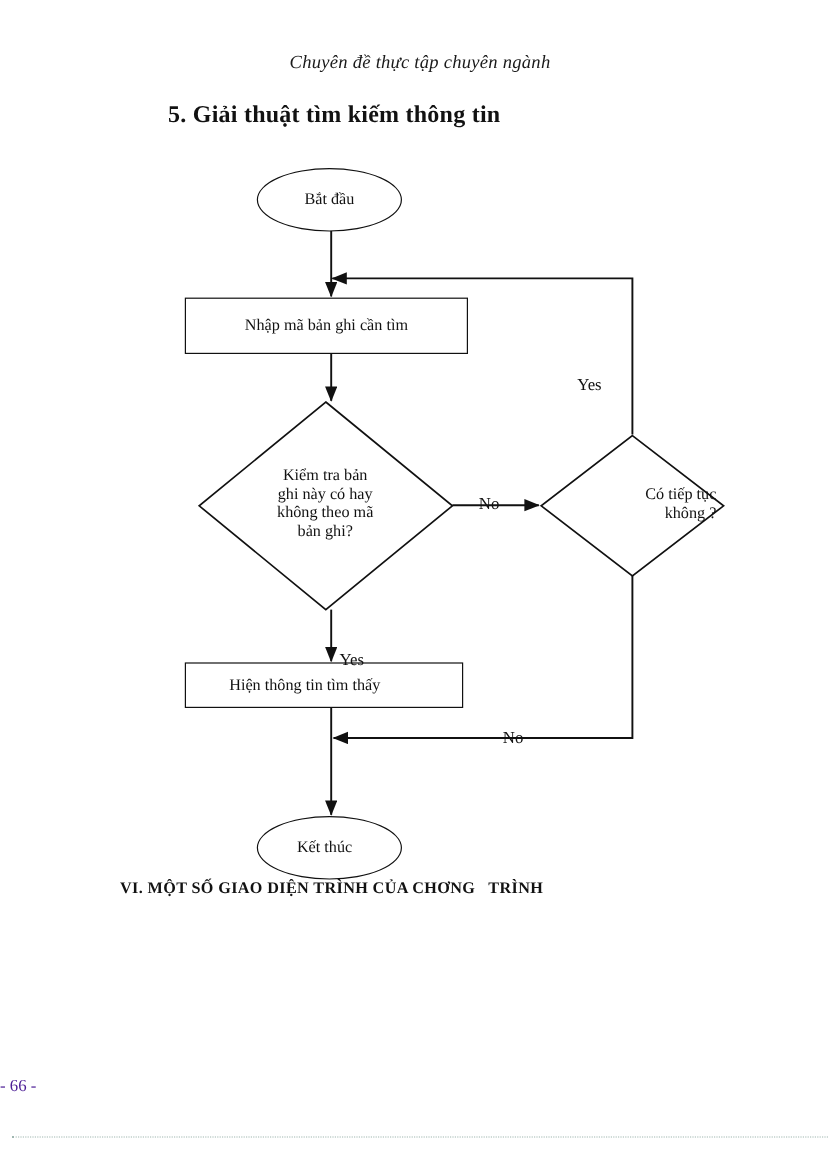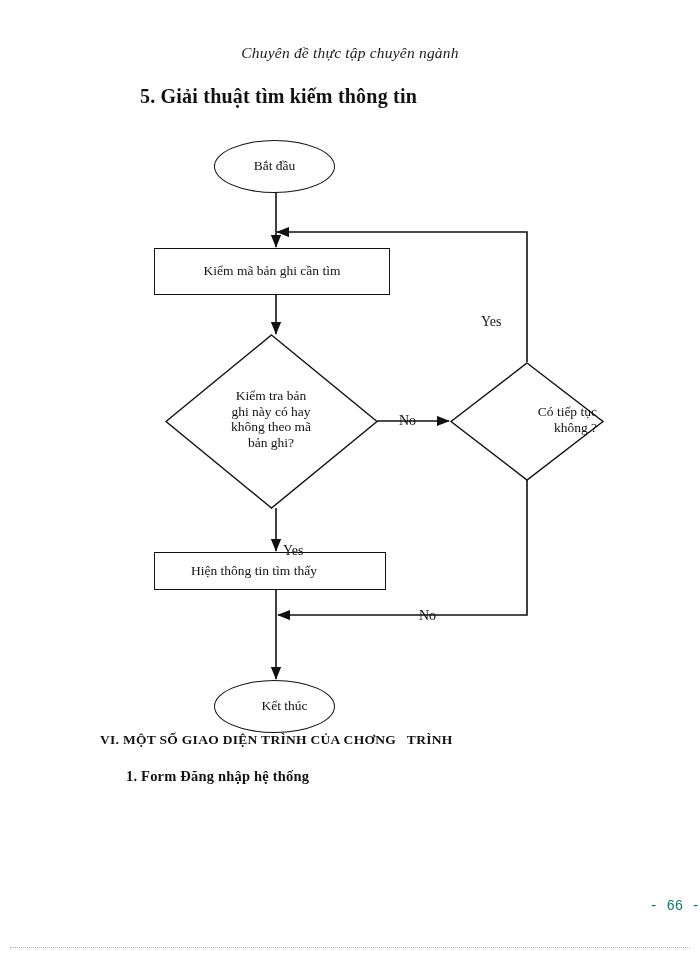--- a/index.html
+++ b/index.html
@@ -57,24 +57,24 @@
     font-weight: bold;
     font-size: 14.5px;
     letter-spacing: 0.2px;
     color: #121212;
   }
   .page-number {
     position: absolute;
     left: 0;
     top: 898px;
     width: 700px;
-    text-align: right;
-    font-family: Liberation Mono, monospace;
+    text-align: left;
+    font-family: Liberation Serif, serif;
     font-size: 14px;
-    color: #0f766e;
+    color: #4c1d95;
   }
   .footer-rule {
     position: absolute;
     left: 10px;
     top: 947px;
     width: 680px;
     height: 0;
     border-top: 1px dotted #9fb6b0;
   }
 
@@ -156,21 +156,21 @@
 
       <polyline points="527,480 527,615 278,615" fill="none" stroke="#111111" stroke-width="1.6" marker-end="url(#arrow)"></polyline>
 
       <line x1="276" y1="590" x2="276" y2="679" stroke="#111111" stroke-width="1.6" marker-end="url(#arrow)"></line>
     </svg>
 
     <div class="oval" style="left:214px; top:140px; width:121px; height:53px;"></div>
     <div class="fc-text" style="left:214px; top:158px; width:121px;">Bắt đầu</div>
 
     <div class="rect" style="left:154px; top:248px; width:236px; height:47px;"></div>
-    <div class="fc-text" style="left:154px; top:263px; width:236px;">Kiểm mã bản ghi cần tìm</div>
+    <div class="fc-text" style="left:154px; top:263px; width:236px;">Nhập mã bản ghi cần tìm</div>
 
     <div class="diamond-wrap" style="left:165px; top:334px;">
       <svg width="213" height="175" viewBox="0 0 213 175">
         <polygon points="106.5,1 212,87.5 106.5,174 1,87.5" fill="#ffffff" stroke="#111111" stroke-width="1.4"></polygon>
       </svg>
     </div>
     <div class="fc-text" style="left:176px; top:388px; width:190px;">Kiểm tra bản
 ghi này có hay
 không  theo mã
 bản ghi?</div>
@@ -180,29 +180,28 @@
         <polygon points="77,1 153,59.5 77,118 1,59.5" fill="#ffffff" stroke="#111111" stroke-width="1.4"></polygon>
       </svg>
     </div>
     <div class="fc-text" style="left:457px; top:404px; width:140px;text-align:right;">Có tiếp tục
 không ?</div>
 
     <div class="rect" style="left:154px; top:552px; width:232px; height:38px;"></div>
     <div class="fc-text" style="left:138px; top:563px; width:232px;">Hiện thông tin tìm thấy</div>
 
     <div class="oval" style="left:214px; top:680px; width:121px; height:53px;"></div>
-    <div class="fc-text" style="left:224px; top:698px; width:121px;">Kết thúc</div>
+    <div class="fc-text" style="left:210px; top:698px; width:121px;">Kết thúc</div>
 
     <div class="edge-label" style="left:399px; top:393px;">No</div>
     <div class="edge-label" style="left:481px; top:294px;">Yes</div>
     <div class="edge-label" style="left:283px; top:523px;">Yes</div>
     <div class="edge-label" style="left:419px; top:588px;">No</div>
   </div>
 
   <div class="chapter-heading">VI. MỘT SỐ GIAO DIỆN TRÌNH CỦA CHƠNG   TRÌNH</div>
 
-  <div class="sub-heading">1.  Form Đăng nhập hệ thống</div>
 
   <div class="page-number">- 66 -</div>
 
   <div class="footer-rule"></div>
 
 </div>
 
 </body></html>

